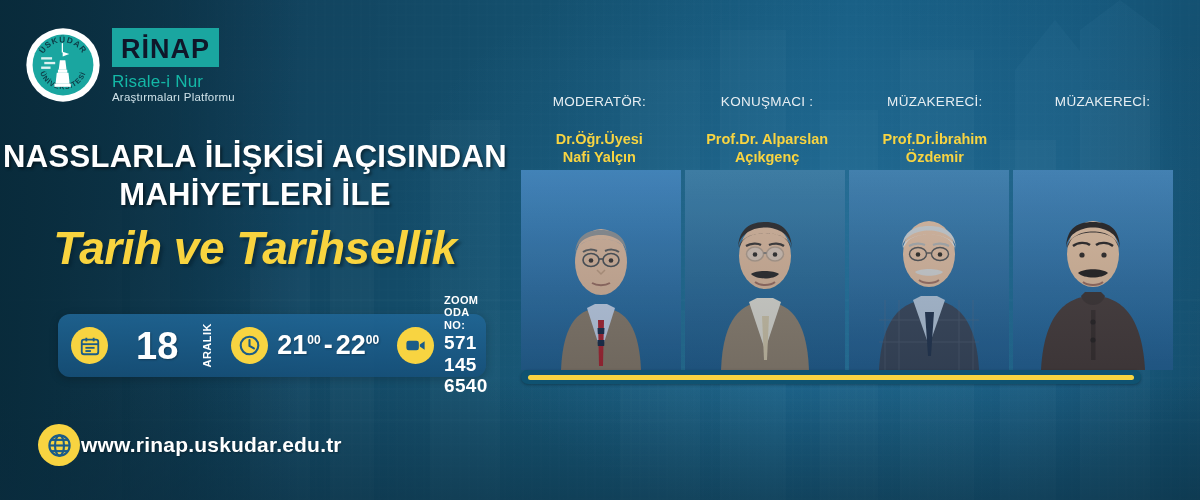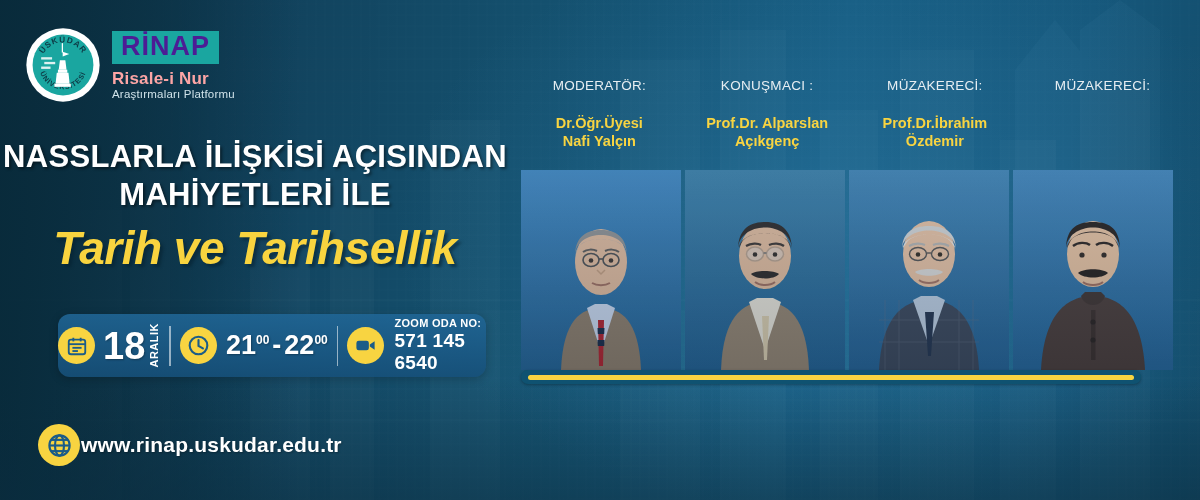--- a/index.html
+++ b/index.html
@@ -40,24 +40,24 @@
   .bg-bottomdark{
     position:absolute;left:0;bottom:0;width:1200px;height:120px;
     background:linear-gradient(0deg,rgba(10,44,62,.55) 0%,rgba(0,0,0,0) 100%);
   }
 
   
   .logo-wrap{position:absolute;left:24px;top:26px;display:flex;align-items:center;gap:10px;}
   .uni-mark{width:78px;height:78px;flex:0 0 78px;}
   .rinap{display:flex;flex-direction:column;line-height:1;padding-top:2px;}
   .rinap-badge{
-    background:#1aa6a0;color:#4c1d95;font-weight:700;font-size:27px;letter-spacing:1px;
-    padding:2px 9px 4px 9px;display:inline-block;width:max-content;
-  }
-  .rinap-l1{color:#fca5a5;font-size:17px;margin-top:6px;letter-spacing:.2px;font-weight:bold;}
+    background:#1aa6a0;color:#0f172a;font-weight:700;font-size:27px;letter-spacing:1px;
+    padding:8px 9px 4px 9px;display:inline-block;width:max-content;
+  }
+  .rinap-l1{color:#14b8a6;font-size:17px;margin-top:6px;letter-spacing:.2px;}
   .rinap-l2{color:#cfe2e9;font-size:11.5px;margin-top:2px;letter-spacing:.2px;}
 
   
   .headline{position:absolute;left:0;top:140px;width:510px;text-align:center;}
   .hl1,.hl2{
     color:#ffffff;font-weight:700;font-size:31px;letter-spacing:.3px;line-height:1.12;
     text-shadow:2px 2px 3px rgba(0,0,0,.45);
     transform:scaleX(1.0);
   }
   .hl2{margin-top:3px;}
@@ -92,21 +92,21 @@
   .zoomno{color:#fff;font-weight:700;font-size:19px;letter-spacing:.3px;}
 
   
   .web{position:absolute;left:38px;top:424px;display:flex;align-items:center;gap:1px;}
   .web-circ{width:42px;height:42px;border-radius:50%;background:#f8d441;
             display:flex;align-items:center;justify-content:center;flex:0 0 42px;}
   .weburl{color:#ffffff;font-weight:700;font-size:21px;letter-spacing:.2px;
           text-shadow:1px 1px 2px rgba(0,0,0,.3);}
 
   
-  .speakers{position:absolute;left:521px;top:78px;width:660px;display:flex;gap:11px;}
+  .speakers{position:absolute;left:521px;top:94px;width:660px;display:flex;gap:11px;}
   .sp{width:160px;display:flex;flex-direction:column;align-items:center;}
   .sp-role{color:#e7eef2;font-size:13.5px;letter-spacing:.3px;line-height:1.25;text-align:center;}
   .sp-name{color:#f8d441;font-weight:700;font-size:14.5px;line-height:1.22;text-align:center;margin-top:20px;}
 
   .photos{position:absolute;left:521px;top:170px;width:660px;height:200px;display:flex;gap:4px;}
   .ph{width:160px;height:200px;position:relative;overflow:hidden;
       background:linear-gradient(180deg,#2b6fa8,#255f92);}
   .ph .vg{position:absolute;inset:0;background:linear-gradient(180deg,rgba(255,255,255,.06),rgba(0,0,0,.12));}
 
   .underline{
@@ -186,21 +186,21 @@
   </div>
 
   <div class="headline">
     <div class="hl1">NASSLARLA İLİŞKİSİ AÇISINDAN</div>
     <div class="hl2">MAHİYETLERİ İLE</div>
     <div class="hl3">Tarih ve Tarihsellik</div>
   </div>
 
   <div class="infobar">
 
-    <div class="ib-seg" style="">
+    <div class="ib-seg" style="padding-left:13px;gap:20px;">
       <span class="circ">
         <svg width="22" height="22" viewBox="0 0 24 24" fill="none" stroke="#1b5c88" stroke-width="2">
           <rect x="3" y="5" width="18" height="16" rx="2.5" fill="none"></rect>
           <line x1="3" y1="10" x2="21" y2="10"></line>
           <line x1="8" y1="3" x2="8" y2="7"></line>
           <line x1="16" y1="3" x2="16" y2="7"></line>
           <line x1="7" y1="14" x2="17" y2="14" stroke-width="2"></line>
           <line x1="7" y1="17.5" x2="13" y2="17.5" stroke-width="2"></line>
         </svg>
       </span>

